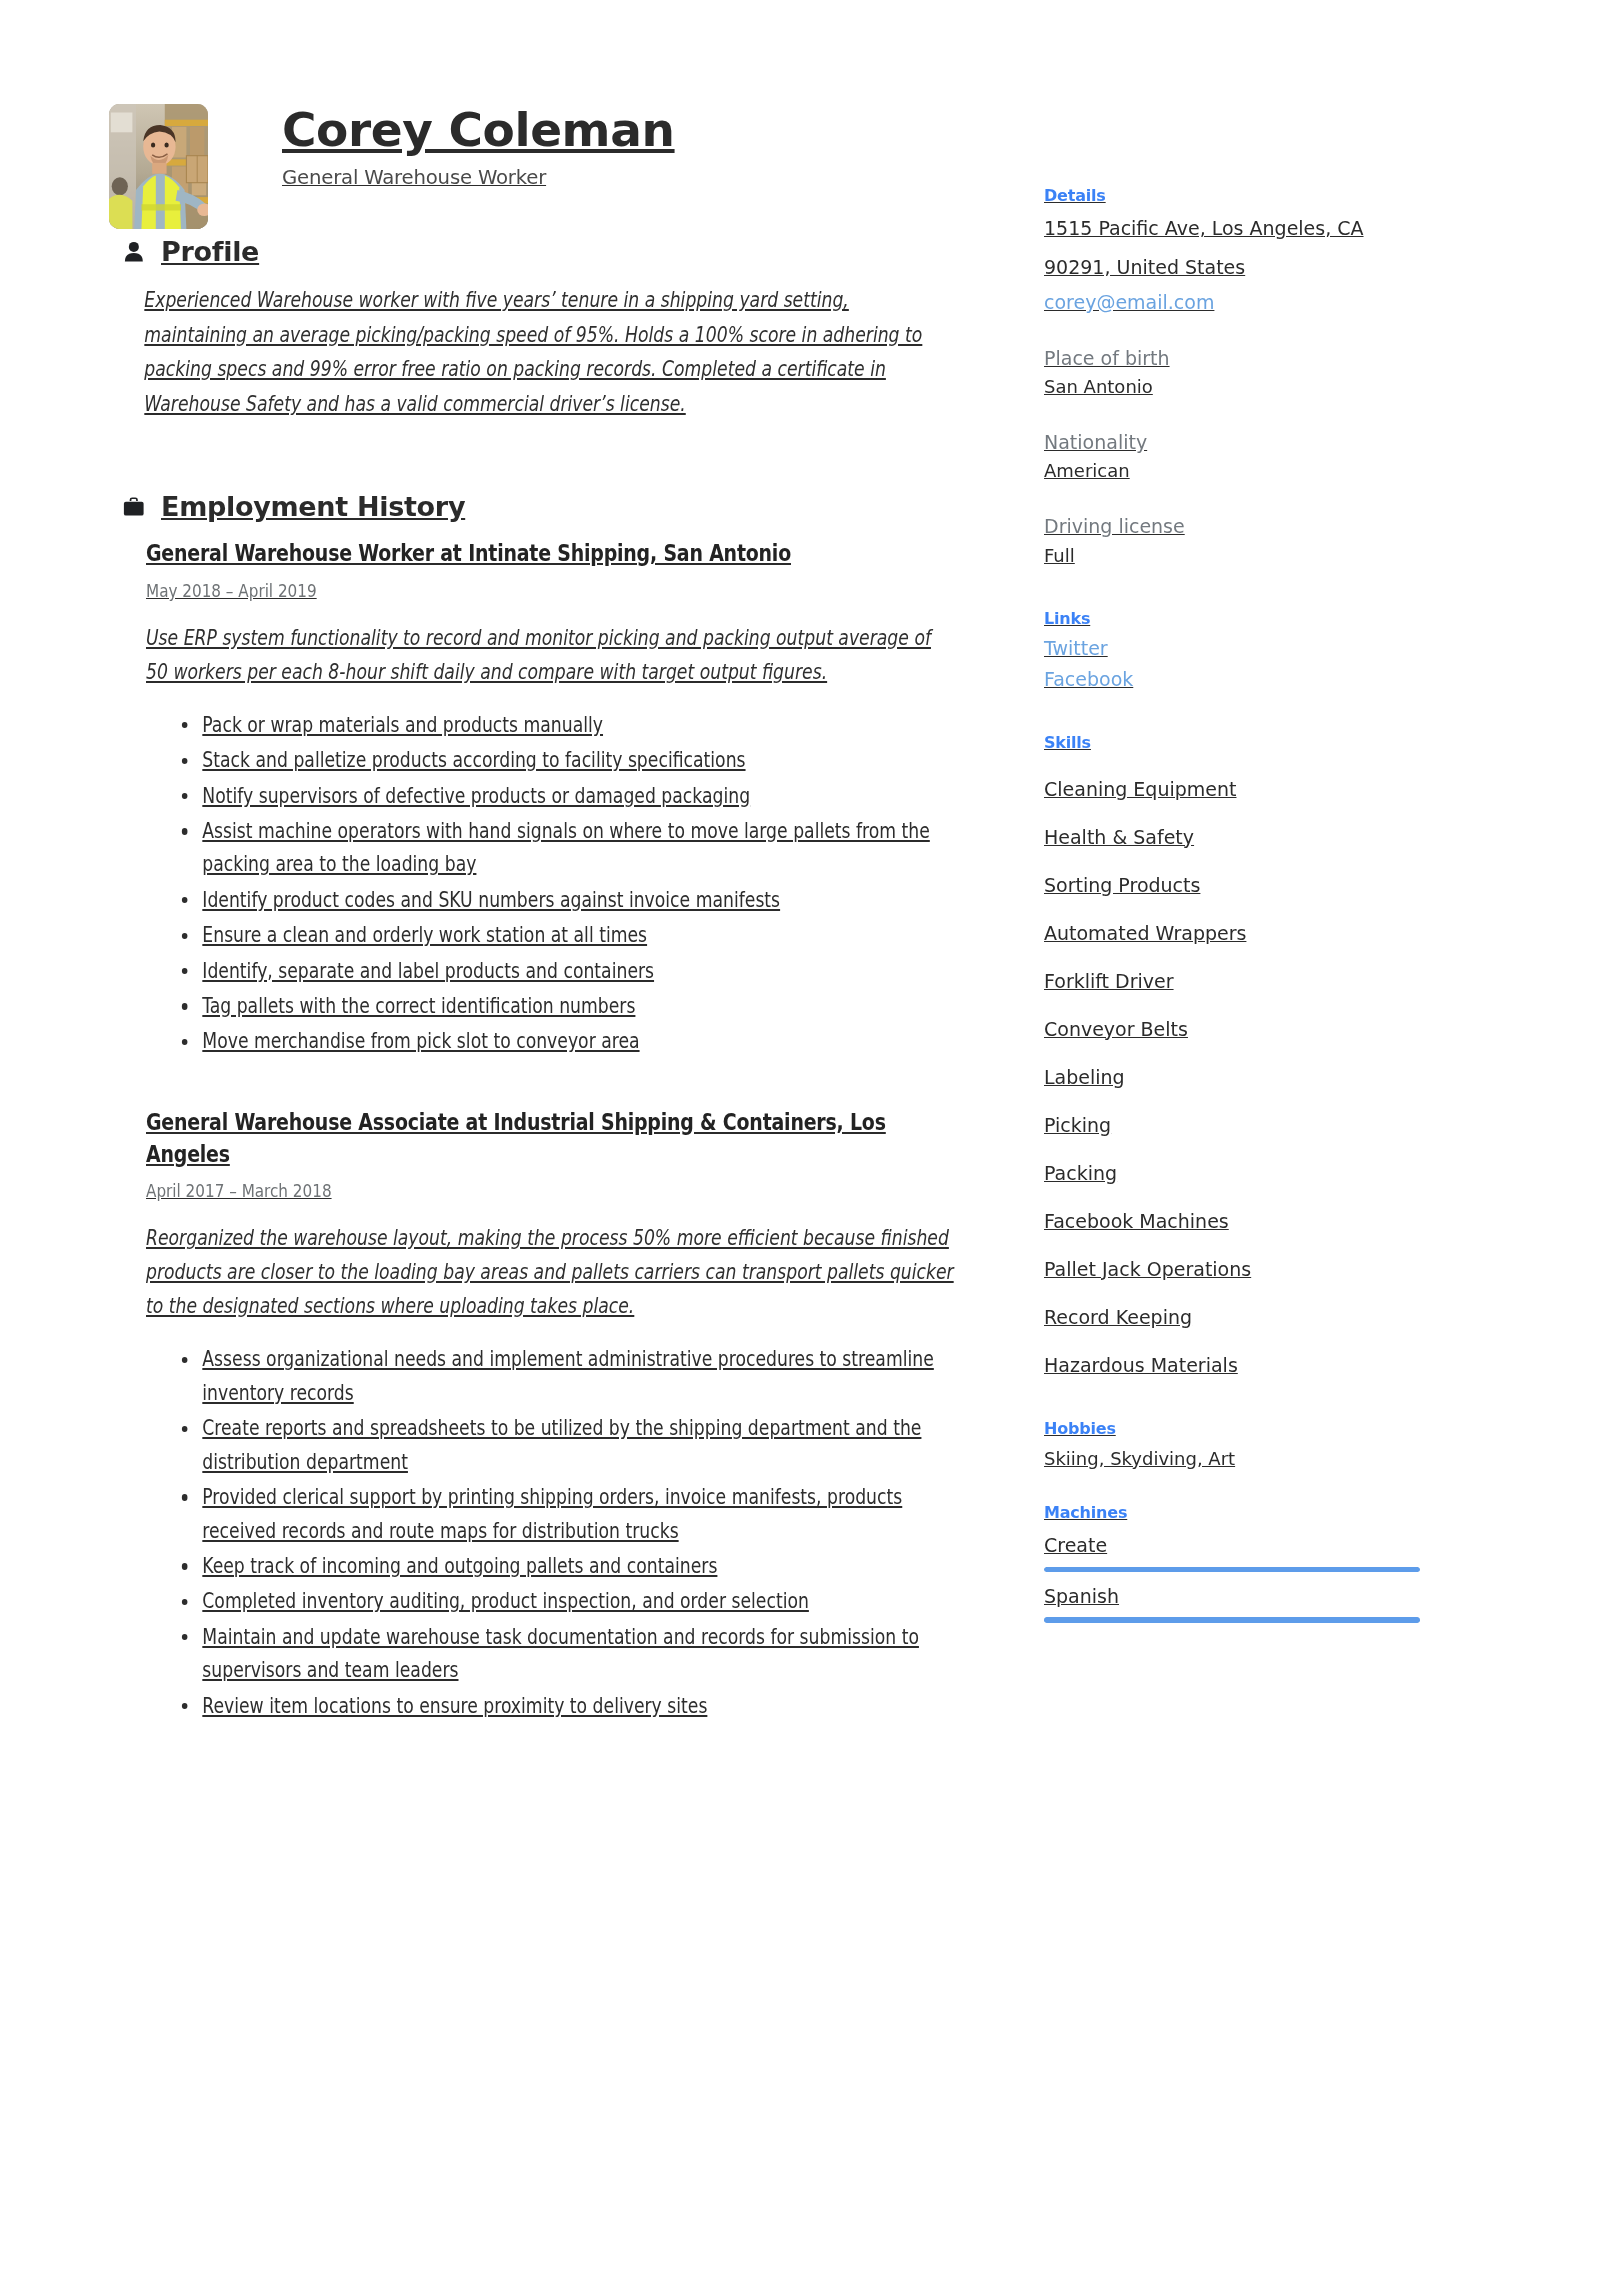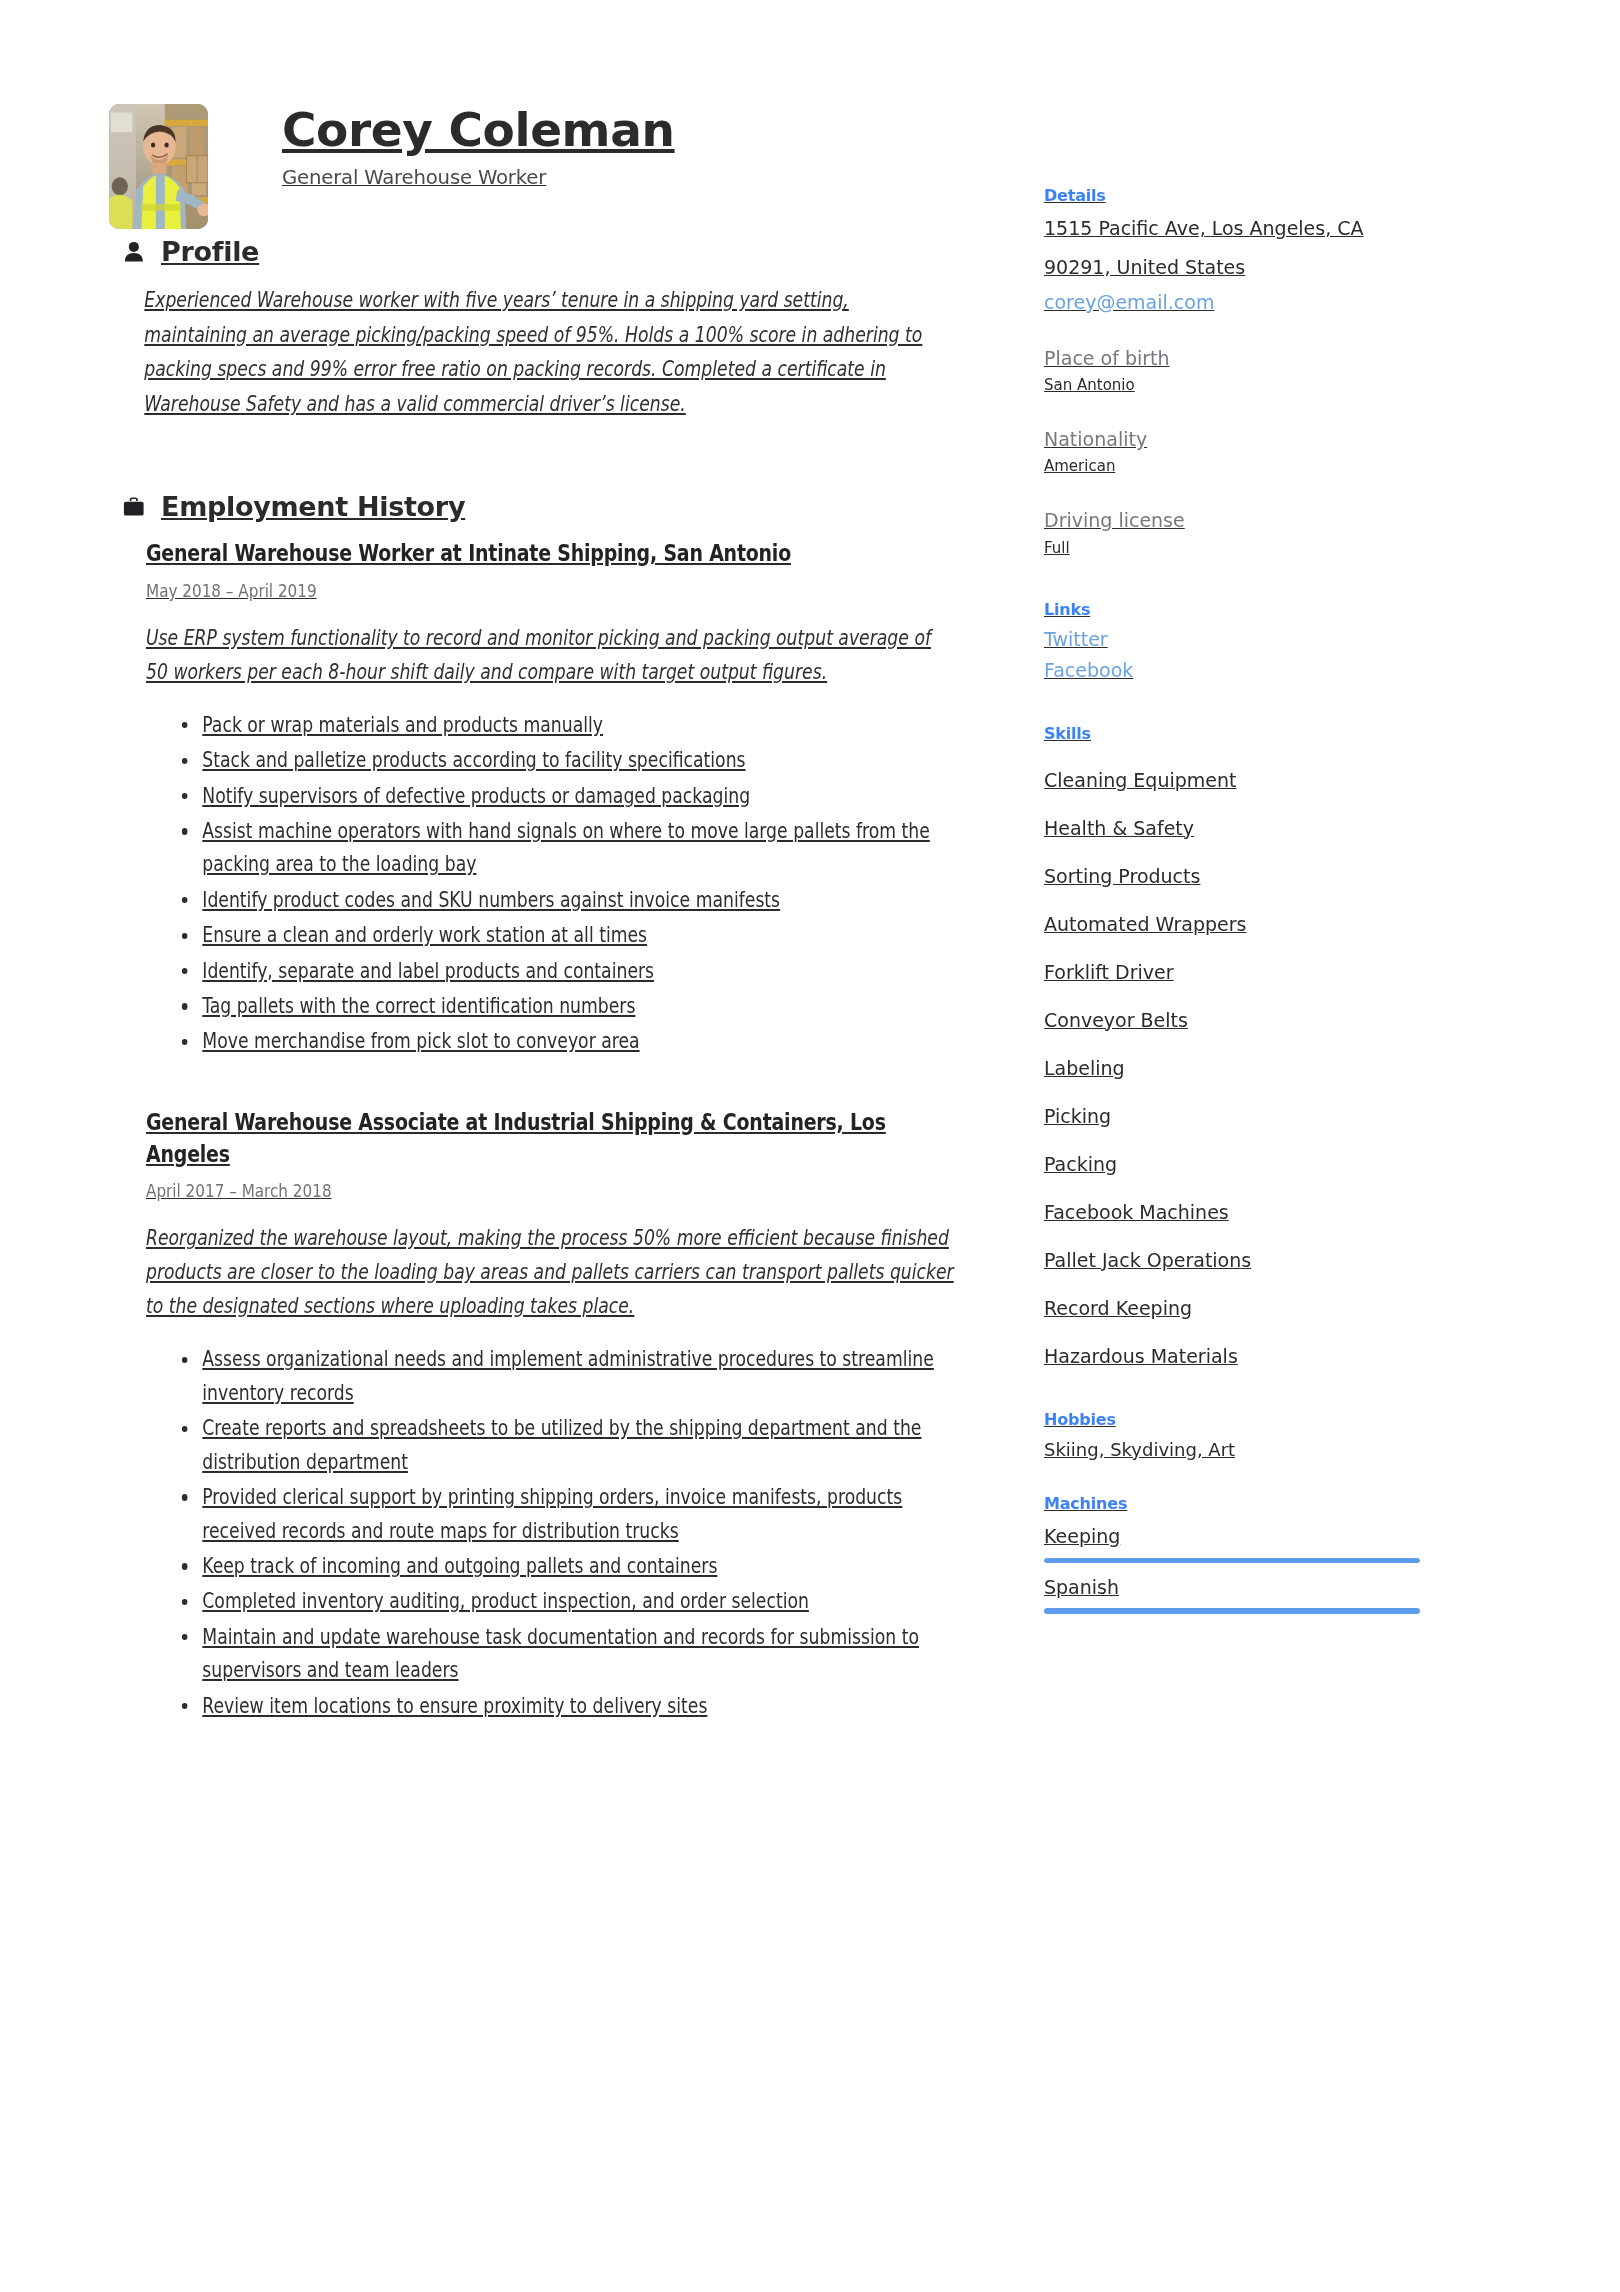--- a/index.html
+++ b/index.html
@@ -218,21 +218,21 @@
 
   .side-label {
     font-family: "DejaVu Sans", sans-serif;
     font-size: 19px;
     color: #73797f;
     margin-top: 9px;
   }
 
   .side-value {
     font-family: "DejaVu Sans", sans-serif;
-    font-size: 15px;
+    font-size: 18px;
     color: #2b2b2b;
     margin-top: 7.2px;
   }
 
   .side-link {
     font-family: "DejaVu Sans", sans-serif;
     font-size: 19px;
     color: #6aa3e0;
     text-decoration: none;
     display: block;
@@ -449,21 +449,21 @@
       <div class="side-block">
         <div class="side-title">Hobbies</div>
         <div class="hobbies-text">Skiing, Skydiving, Art</div>
       </div>
 
       <div class="gap-md"></div>
 
       <div class="side-block">
         <div class="side-title">Machines</div>
         <div class="lang-item">
-          <div class="lang-name">Keeping</div>
+          <div class="lang-name">Create</div>
           <div class="lang-bar-track">
             <div class="lang-bar-fill" style="width: 100%; background: rgb(93, 156, 234);"></div>
           </div>
         </div>
         <div class="lang-item">
           <div class="lang-name">Spanish</div>
           <div class="lang-bar-track">
             <div class="lang-bar-fill" style="width: 100%; background: rgb(93, 156, 234);"></div>
           </div>
         </div>

